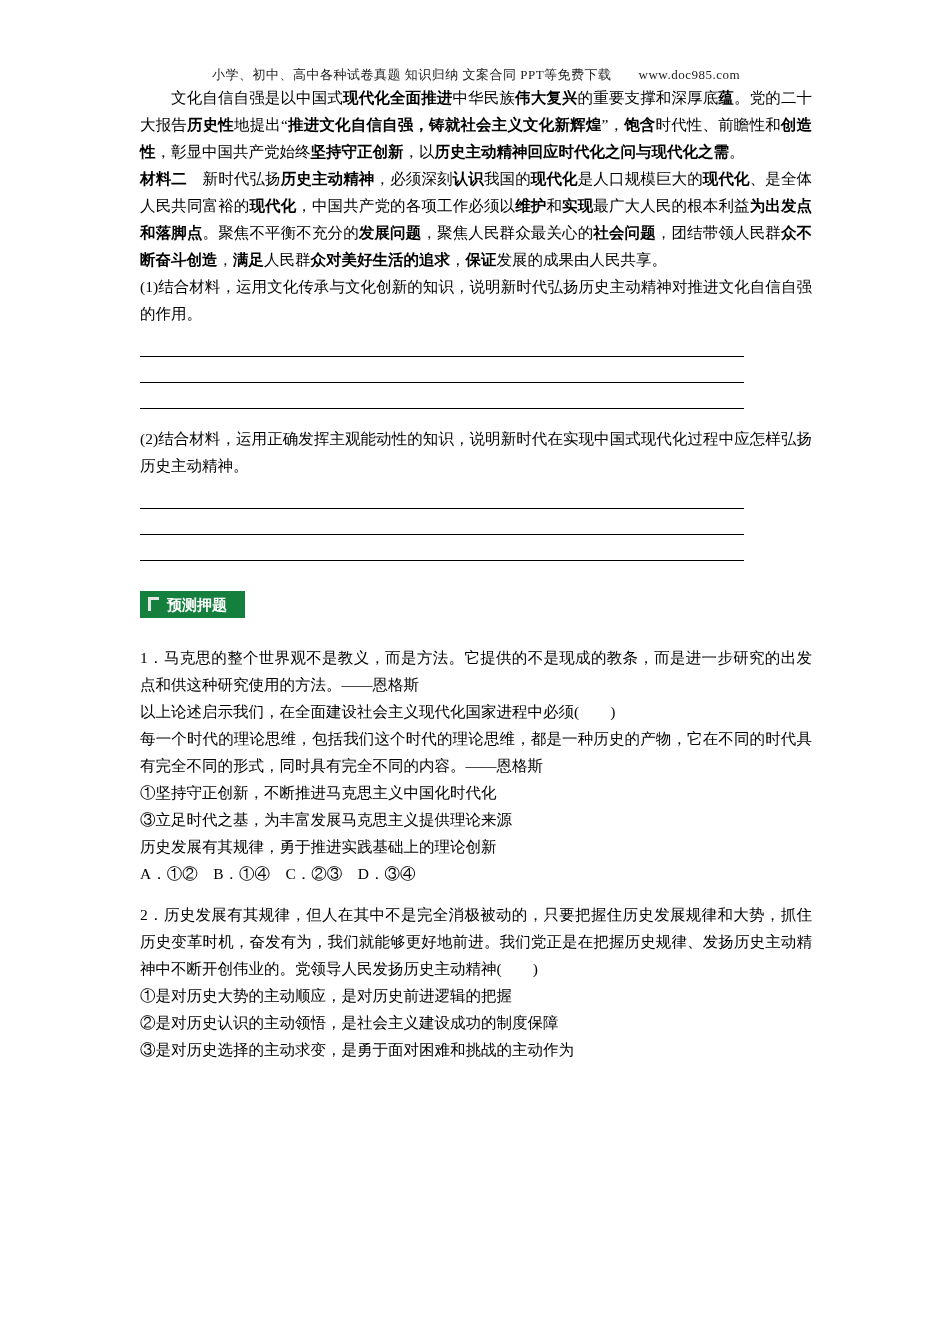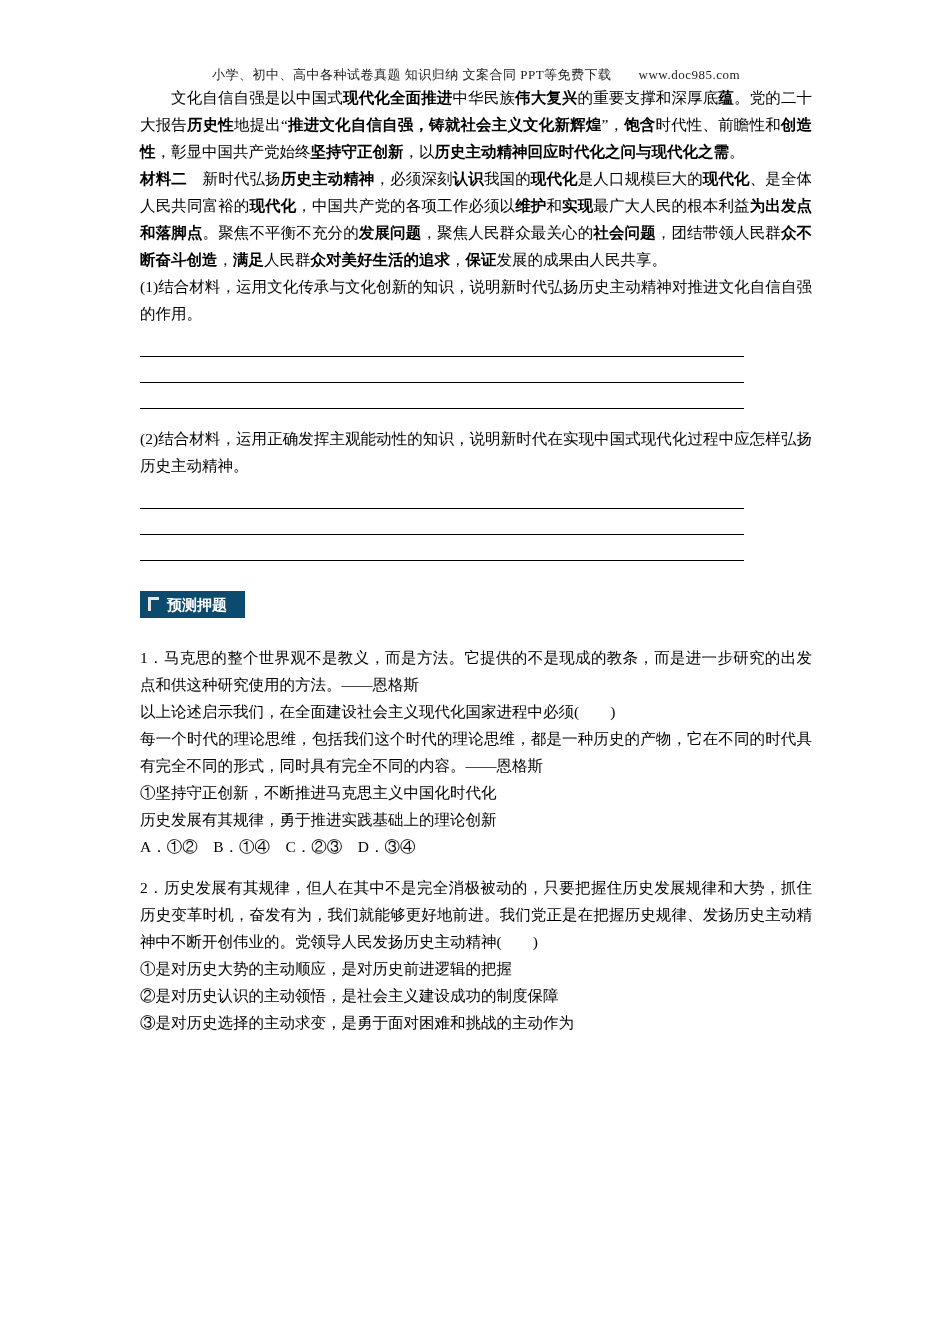--- a/index.html
+++ b/index.html
@@ -33,21 +33,21 @@
   .answer-line {
     height: 26px;
     width: 604px;
     border-bottom: 1px solid #000;
   }
 
   .section-box {
     display: inline-flex;
     align-items: flex-start;
     gap: 8px;
-    background: #0c4a6e;
+    background: #15803d;
     color: #ffffff;
     font-weight: 700;
     font-size: 15px;
     line-height: 1;
     padding: 6px 18px 6px 8px;
     margin: 14px 0 12px 0;
     font-family: "Liberation Sans", "DejaVu Sans", sans-serif;
   }
   .corner-icon {
     display: inline-block;
@@ -90,20 +90,21 @@
   <div class="section-box">
     <span class="corner-icon"></span>
     <span>预测押题</span>
   </div>
 
   <div class="mcq">
     <p class="para">1．马克思的整个世界观不是教义，而是方法。它提供的不是现成的教条，而是进一步研究的出发点和供这种研究使用的方法。——恩格斯</p>
     <p class="para">以上论述启示我们，在全面建设社会主义现代化国家进程中必须(　　)</p>
     <p class="para">每一个时代的理论思维，包括我们这个时代的理论思维，都是一种历史的产物，它在不同的时代具有完全不同的形式，同时具有完全不同的内容。——恩格斯</p>
     <p class="para">①坚持守正创新，不断推进马克思主义中国化时代化</p>
+    <p class="para">③立足时代之基，为丰富发展马克思主义提供理论来源</p>
     <p class="para">历史发展有其规律，勇于推进实践基础上的理论创新</p>
     <p class="para">A．①②　B．①④　C．②③　D．③④</p>
   </div>
 
   <div class="mcq">
     <p class="para">2．历史发展有其规律，但人在其中不是完全消极被动的，只要把握住历史发展规律和大势，抓住历史变革时机，奋发有为，我们就能够更好地前进。我们党正是在把握历史规律、发扬历史主动精神中不断开创伟业的。党领导人民发扬历史主动精神(　　)</p>
     <p class="para">①是对历史大势的主动顺应，是对历史前进逻辑的把握</p>
     <p class="para">②是对历史认识的主动领悟，是社会主义建设成功的制度保障</p>
     <p class="para">③是对历史选择的主动求变，是勇于面对困难和挑战的主动作为</p>
   </div>

